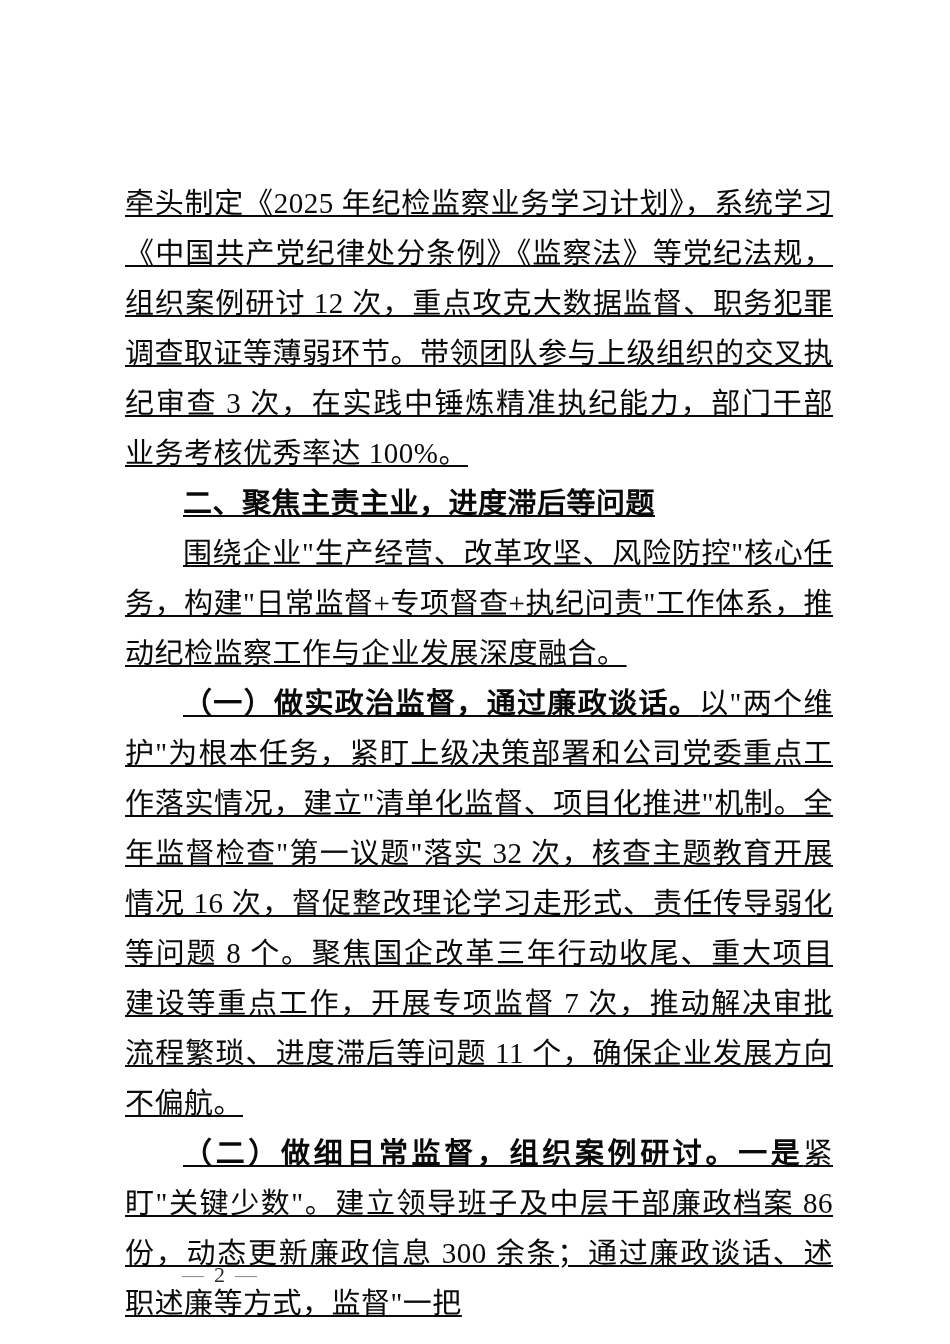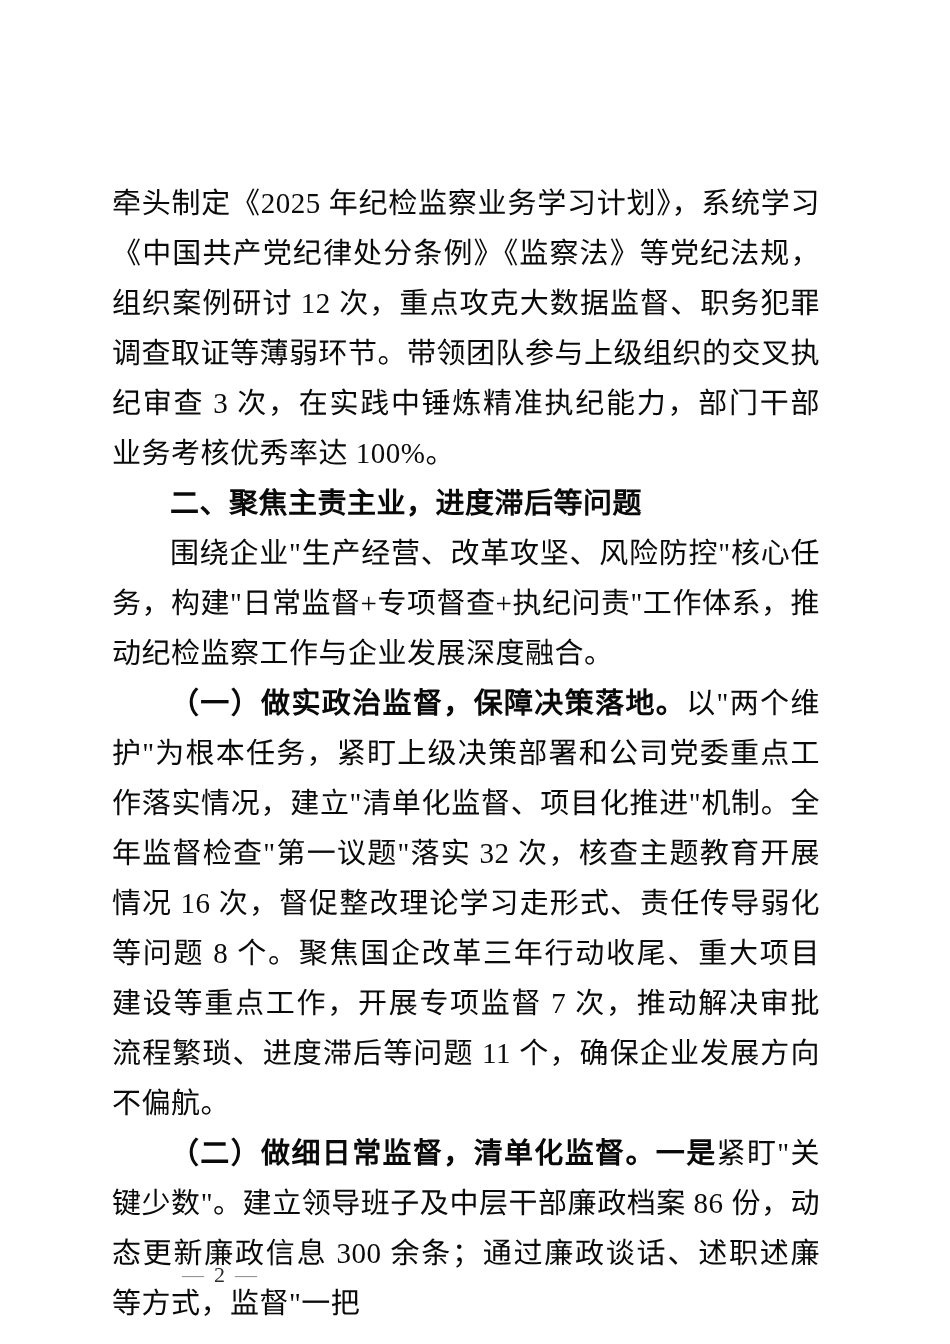--- a/index.html
+++ b/index.html
@@ -12,22 +12,23 @@
     width: 950px;
     height: 1344px;
     background: #ffffff;
     overflow: hidden;
     font-family: "Liberation Serif", "DejaVu Serif", serif;
     color: #0a0a0a;
   }
   .content {
     position: absolute;
     top: 178px;
-    left: 112px;
+    left: 125px;
     width: 708px;
+    text-decoration: underline;
   }
   .content p {
     margin: 0;
     font-size: 29px;
     line-height: 50px;
     text-align: justify;
     letter-spacing: 0.5px;
     word-break: break-all;
   }
   .indent {
@@ -71,25 +72,25 @@
 
     <p class="indent heading">
       <span>二、聚焦主责主业，进度滞后等问题</span>
     </p>
 
     <p class="indent">
       <span>围绕企业"生产经营、改革攻坚、风险防控"核心任务，构建"日常监督+专项督查+执纪问责"工作体系，推动纪检监察工作与企业发展深度融合。</span>
     </p>
 
     <p class="indent">
-      <span class="lead-bold">（一）做实政治监督，保障决策落地。</span><span>以"两个维护"为根本任务，紧盯上级决策部署和公司党委重点工作落实情况，建立"清单化监督、项目化推进"机制。全年监督检查"第一议题"落实 32 次，核查主题教育开展情况 16 次，督促整改理论学习走形式、责任传导弱化等问题 8 个。聚焦国企改革三年行动收尾、重大项目建设等重点工作，开展专项监督 7 次，推动解决审批流程繁琐、进度滞后等问题 11 个，确保企业发展方向不偏航。</span>
+      <span class="lead-bold">（一）做实政治监督，通过廉政谈话。</span><span>以"两个维护"为根本任务，紧盯上级决策部署和公司党委重点工作落实情况，建立"清单化监督、项目化推进"机制。全年监督检查"第一议题"落实 32 次，核查主题教育开展情况 16 次，督促整改理论学习走形式、责任传导弱化等问题 8 个。聚焦国企改革三年行动收尾、重大项目建设等重点工作，开展专项监督 7 次，推动解决审批流程繁琐、进度滞后等问题 11 个，确保企业发展方向不偏航。</span>
     </p>
 
     <p class="indent">
-      <span class="lead-bold">（二）做细日常监督，清单化监督。一是</span><span>紧盯"关键少数"。建立领导班子及中层干部廉政档案 86 份，动态更新廉政信息 300 余条；通过廉政谈话、述职述廉等方式，监督"一把</span>
+      <span class="lead-bold">（二）做细日常监督，组织案例研讨。一是</span><span>紧盯"关键少数"。建立领导班子及中层干部廉政档案 86 份，动态更新廉政信息 300 余条；通过廉政谈话、述职述廉等方式，监督"一把</span>
     </p>
 
   </div>
 
   <div class="footer">
     <span class="dash">—</span><span class="num">2</span><span class="dash">—</span>
   </div>
 </div>
 
 </body></html>

